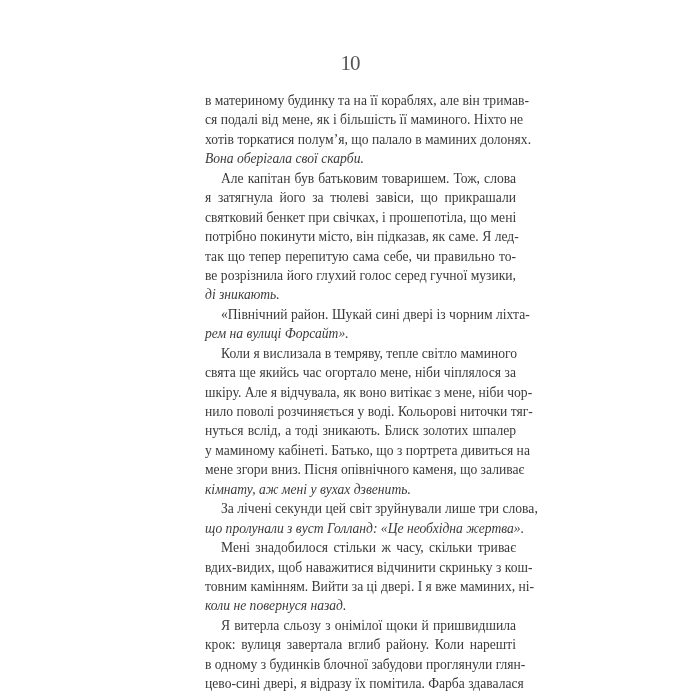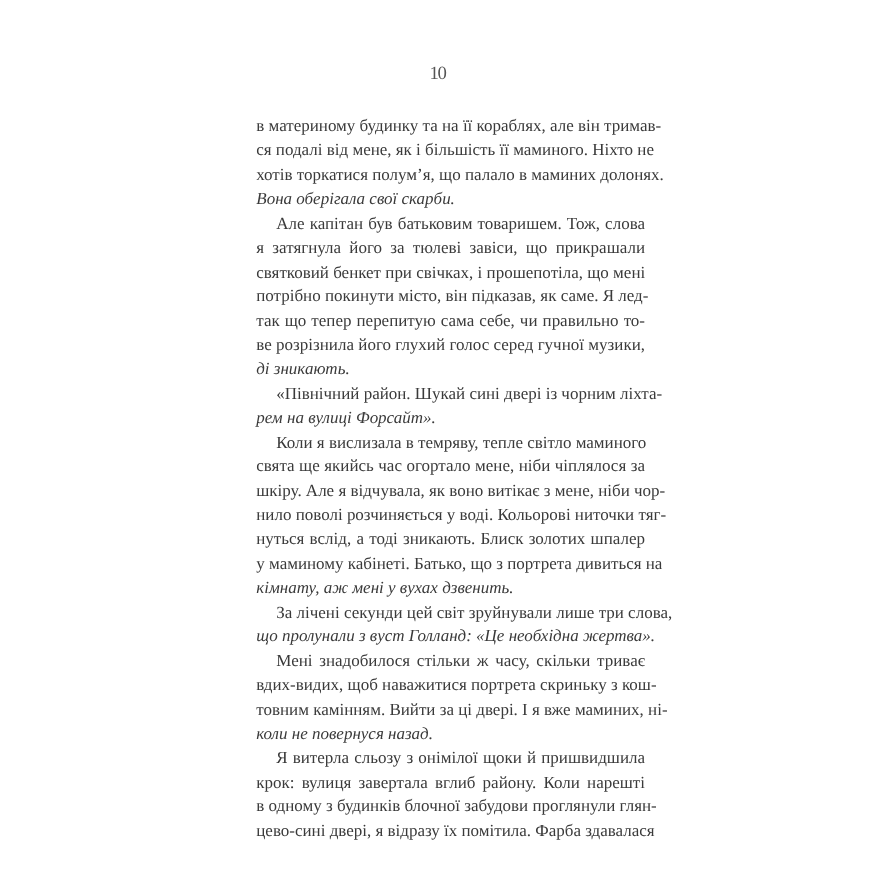--- a/index.html
+++ b/index.html
@@ -14,21 +14,21 @@
       overflow: hidden;
       font-family: "Liberation Serif", "DejaVu Serif", serif;
       color: #3a3a3a;
     }
     .page-number {
       position: absolute;
       top: 51px;
       left: 0;
       width: 700px;
       text-align: center;
-      font-size: 15px;
+      font-size: 21px;
       color: #555;
       letter-spacing: -1px;
     }
     .text-block {
       position: absolute;
       top: 91px;
       left: 205px;
       width: 311px;
     }
     .line {
@@ -78,31 +78,32 @@
     <span class="line last">рем на вулиці Форсайт».</span>
   </div>
 
   <div>
     <span class="line indent">Коли я вислизала в темряву, тепле світло маминого</span>
     <span class="line">свята ще якийсь час огортало мене, ніби чіплялося за</span>
     <span class="line">шкіру. Але я відчувала, як воно витікає з мене, ніби чор-</span>
     <span class="line">нило поволі розчиняється у воді. Кольорові ниточки тяг-</span>
     <span class="line">нуться вслід, а тоді зникають. Блиск золотих шпалер</span>
     <span class="line">у маминому кабінеті. Батько, що з портрета дивиться на</span>
+    <span class="line">мене згори вниз. Пісня опівнічного каменя, що заливає</span>
     <span class="line last">кімнату, аж мені у вухах дзвенить.</span>
   </div>
 
   <div>
     <span class="line indent">За лічені секунди цей світ зруйнували лише три слова,</span>
     <span class="line last">що пролунали з вуст Голланд: «Це необхідна жертва».</span>
   </div>
 
   <div>
     <span class="line indent">Мені знадобилося стільки ж часу, скільки триває</span>
-    <span class="line">вдих-видих, щоб наважитися портрета скриньку з кош-</span>
+    <span class="line">вдих-видих, щоб наважитися відчинити скриньку з кош-</span>
     <span class="line">товним камінням. Вийти за ці двері. І я вже маминих, ні-</span>
     <span class="line last">коли не повернуся назад.</span>
   </div>
 
   <div>
     <span class="line indent">Я витерла сльозу з онімілої щоки й пришвидшила</span>
     <span class="line">крок: вулиця завертала вглиб району. Коли нарешті</span>
     <span class="line">в одному з будинків блочної забудови проглянули глян-</span>
     <span class="line">цево-сині двері, я відразу їх помітила. Фарба здавалася</span>
   </div>

